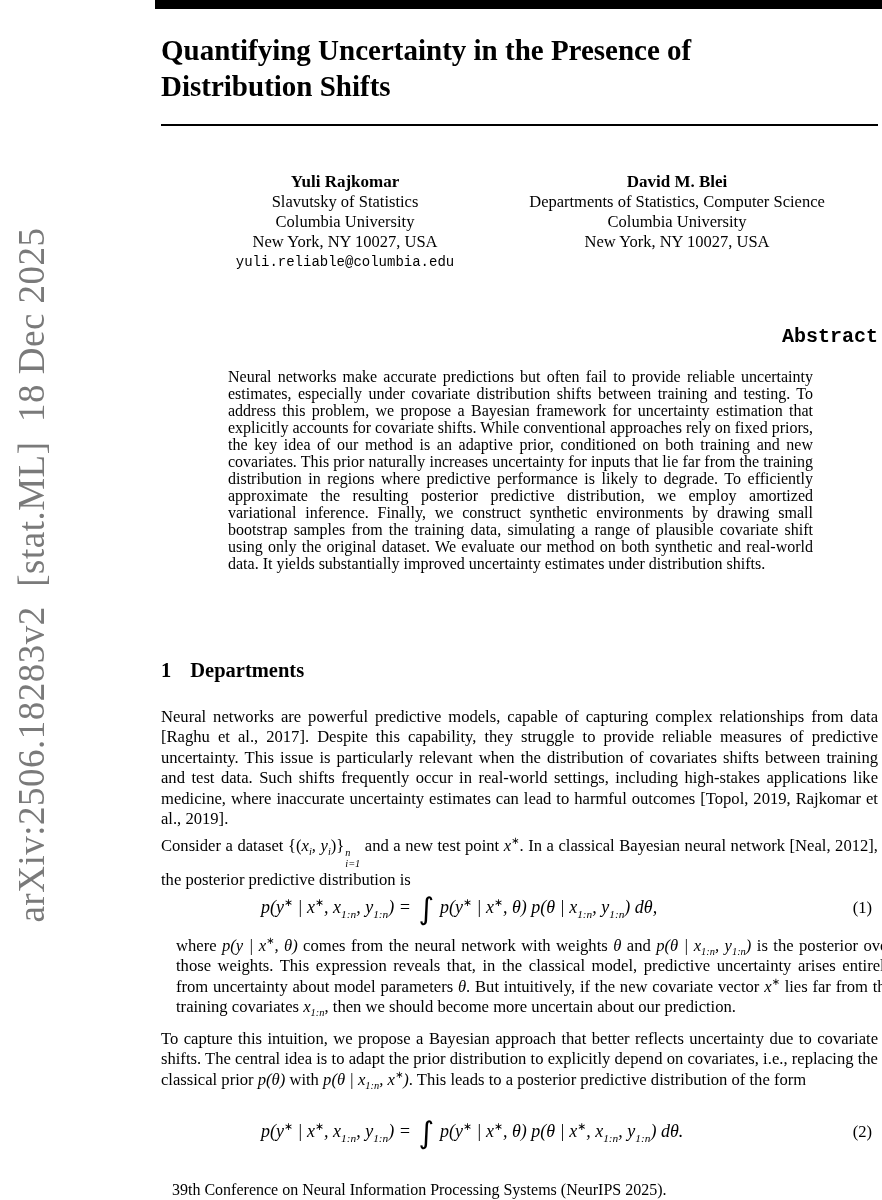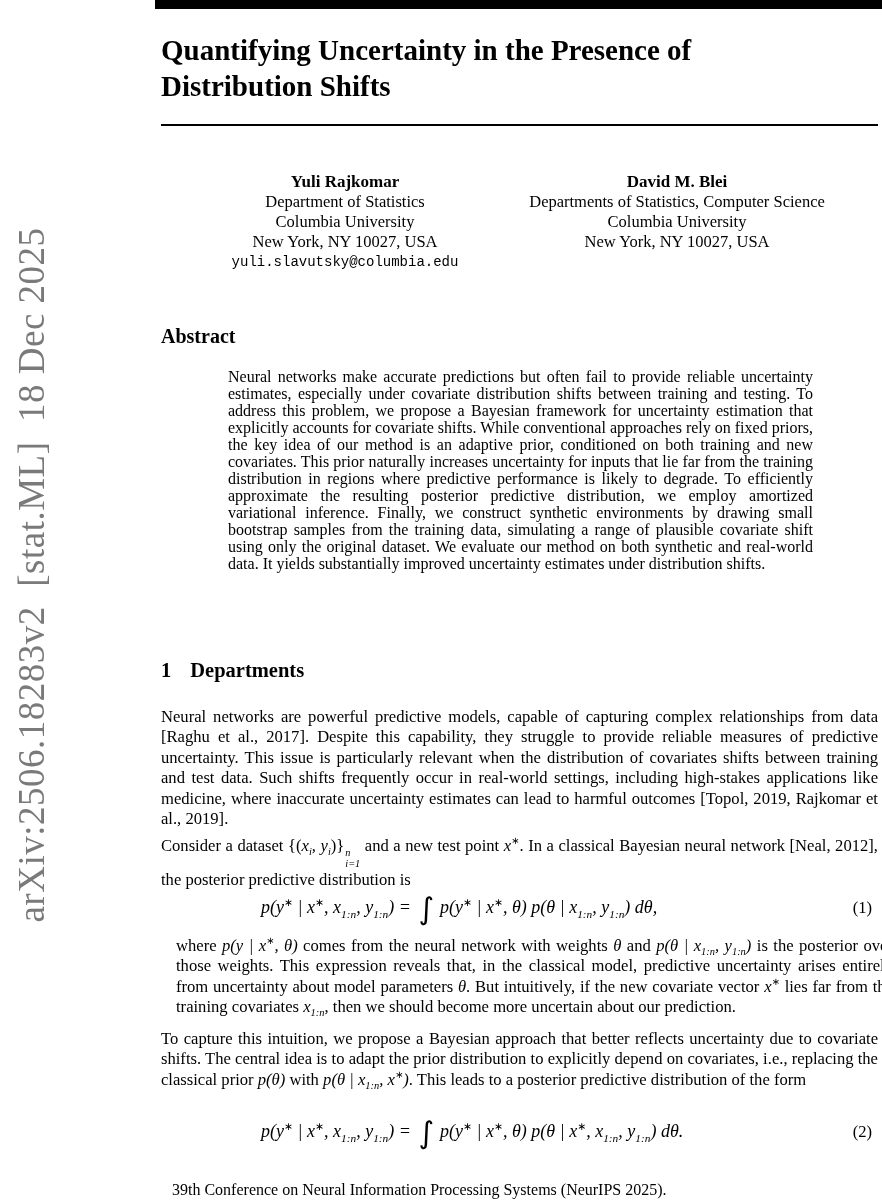--- a/index.html
+++ b/index.html
@@ -20,22 +20,22 @@
   .title span { display:block; }
   .title-rule { position:absolute; left:161px; top:124px; width:717px; height:2px; background:#000; }
 
   .author { position:absolute; top:172px; text-align:center; }
   .author.left  { left:161px; width:368px; }
   .author.right { left:488px; width:378px; }
   .author-name { font-weight:bold; font-size:17px; line-height:20px; }
   .affil { font-size:16.5px; line-height:20px; }
   .email { font-family:"Liberation Mono", monospace; font-size:14px; line-height:21px; }
 
-  .abstract-heading { position:absolute; left:161px; top:325px; width:717px; text-align:left;
-    font-weight:bold; font-size:20px; }
+  .abstract-heading { position:absolute; left:161px; top:325px; width:717px; text-align:right;
+    font-weight:bold; font-size:20px;font-family:Liberation Mono, monospace; }
   .abstract-body { position:absolute; left:228px; top:368px; width:585px;
     text-align:justify; font-size:16px; line-height:17px; }
 
   .section-heading { position:absolute; left:161px; top:659px; font-weight:bold; font-size:20.5px; }
   .section-number { display:inline-block; margin-right:19px; }
 
   .para { position:absolute; left:161px; width:717px; text-align:justify;
     font-size:16.6px; line-height:20.4px; }
   #p1 { top:707px; }
   #p2 { top:836px; }
@@ -70,24 +70,24 @@
 
   <div class="title">
     <span>Quantifying Uncertainty in the Presence of</span>
     <span>Distribution Shifts</span>
   </div>
 
   <div class="title-rule"></div>
 
   <div class="author left">
     <div class="author-name">Yuli Rajkomar</div>
-    <div class="affil">Department of Statistics</div>
+    <div class="affil">Slavutsky of Statistics</div>
     <div class="affil">Columbia University</div>
     <div class="affil">New York, NY 10027, USA</div>
-    <div class="email">yuli.slavutsky@columbia.edu</div>
+    <div class="email">yuli.reliable@columbia.edu</div>
   </div>
 
   <div class="author right">
     <div class="author-name">David M. Blei</div>
     <div class="affil">Departments of Statistics, Computer Science</div>
     <div class="affil">Columbia University</div>
     <div class="affil">New York, NY 10027, USA</div>
   </div>
 
   <div class="abstract-heading">Abstract</div>

